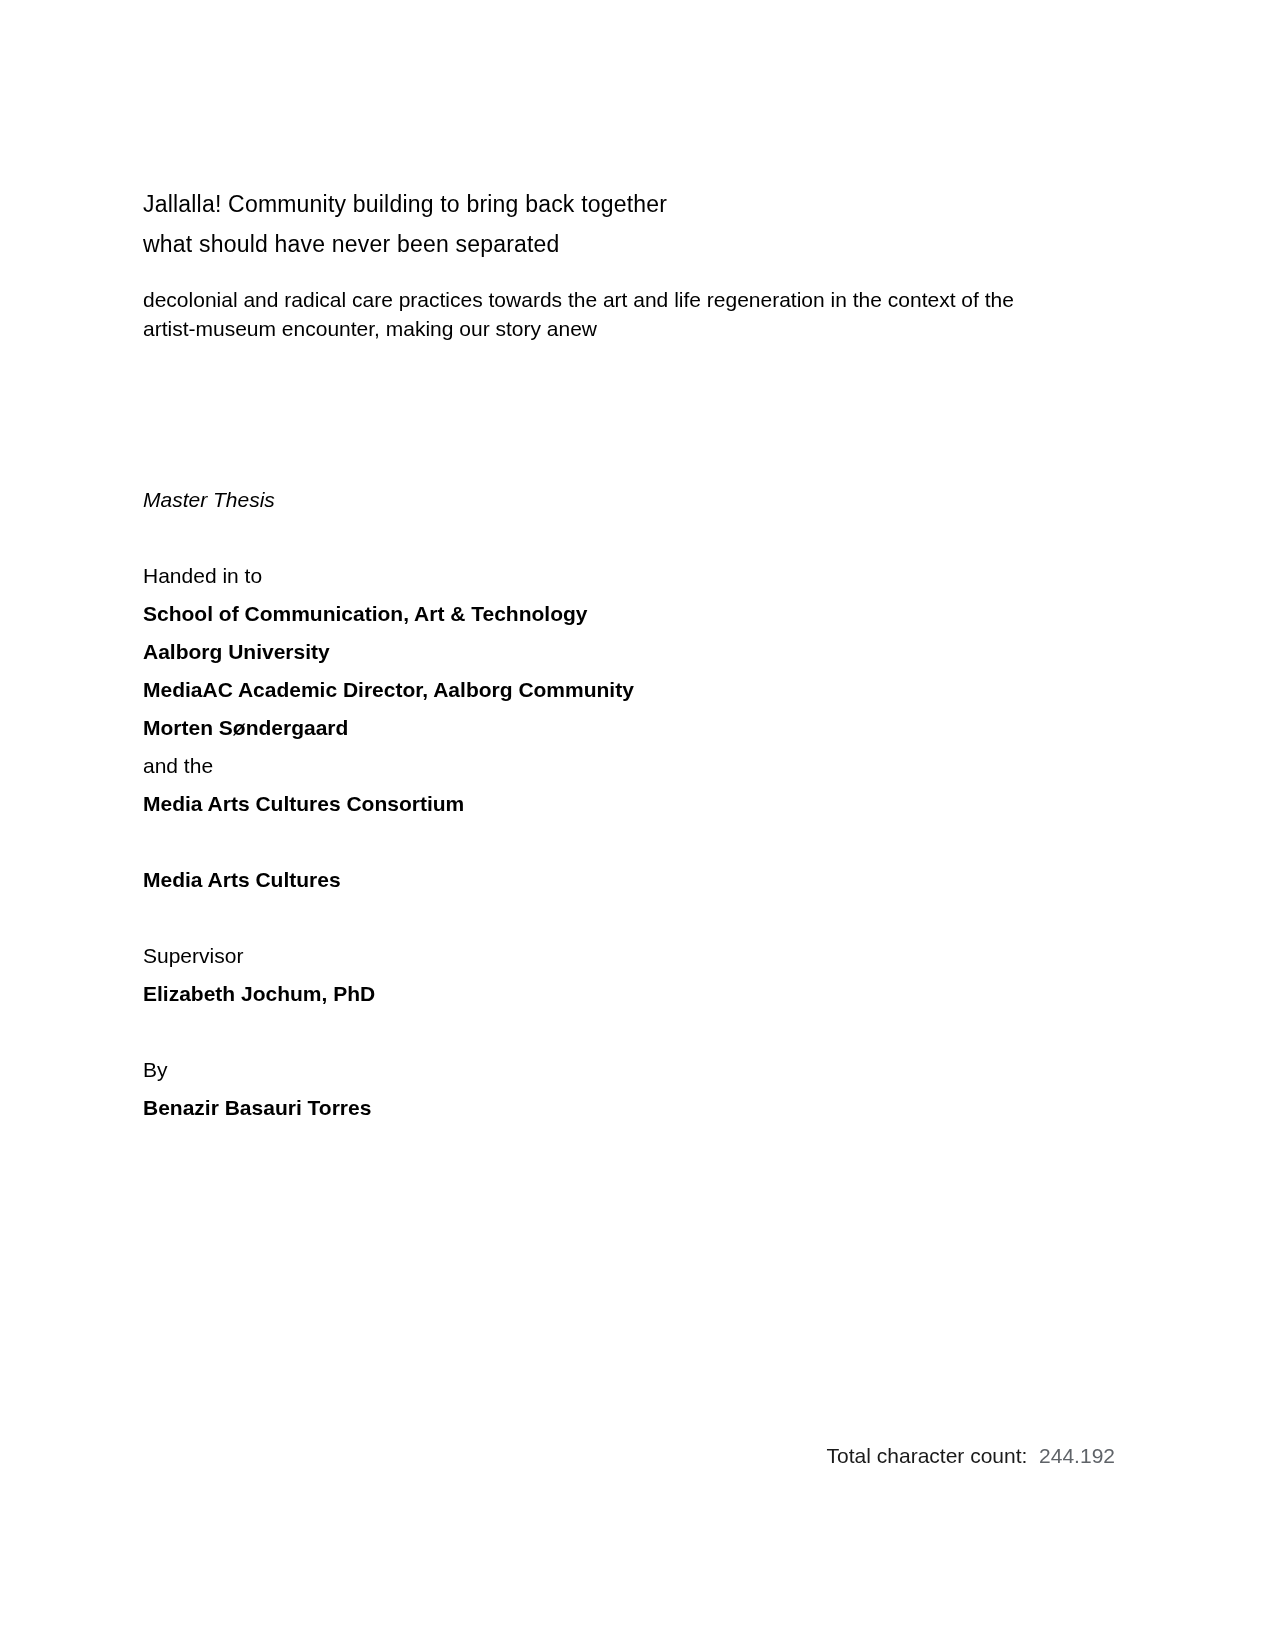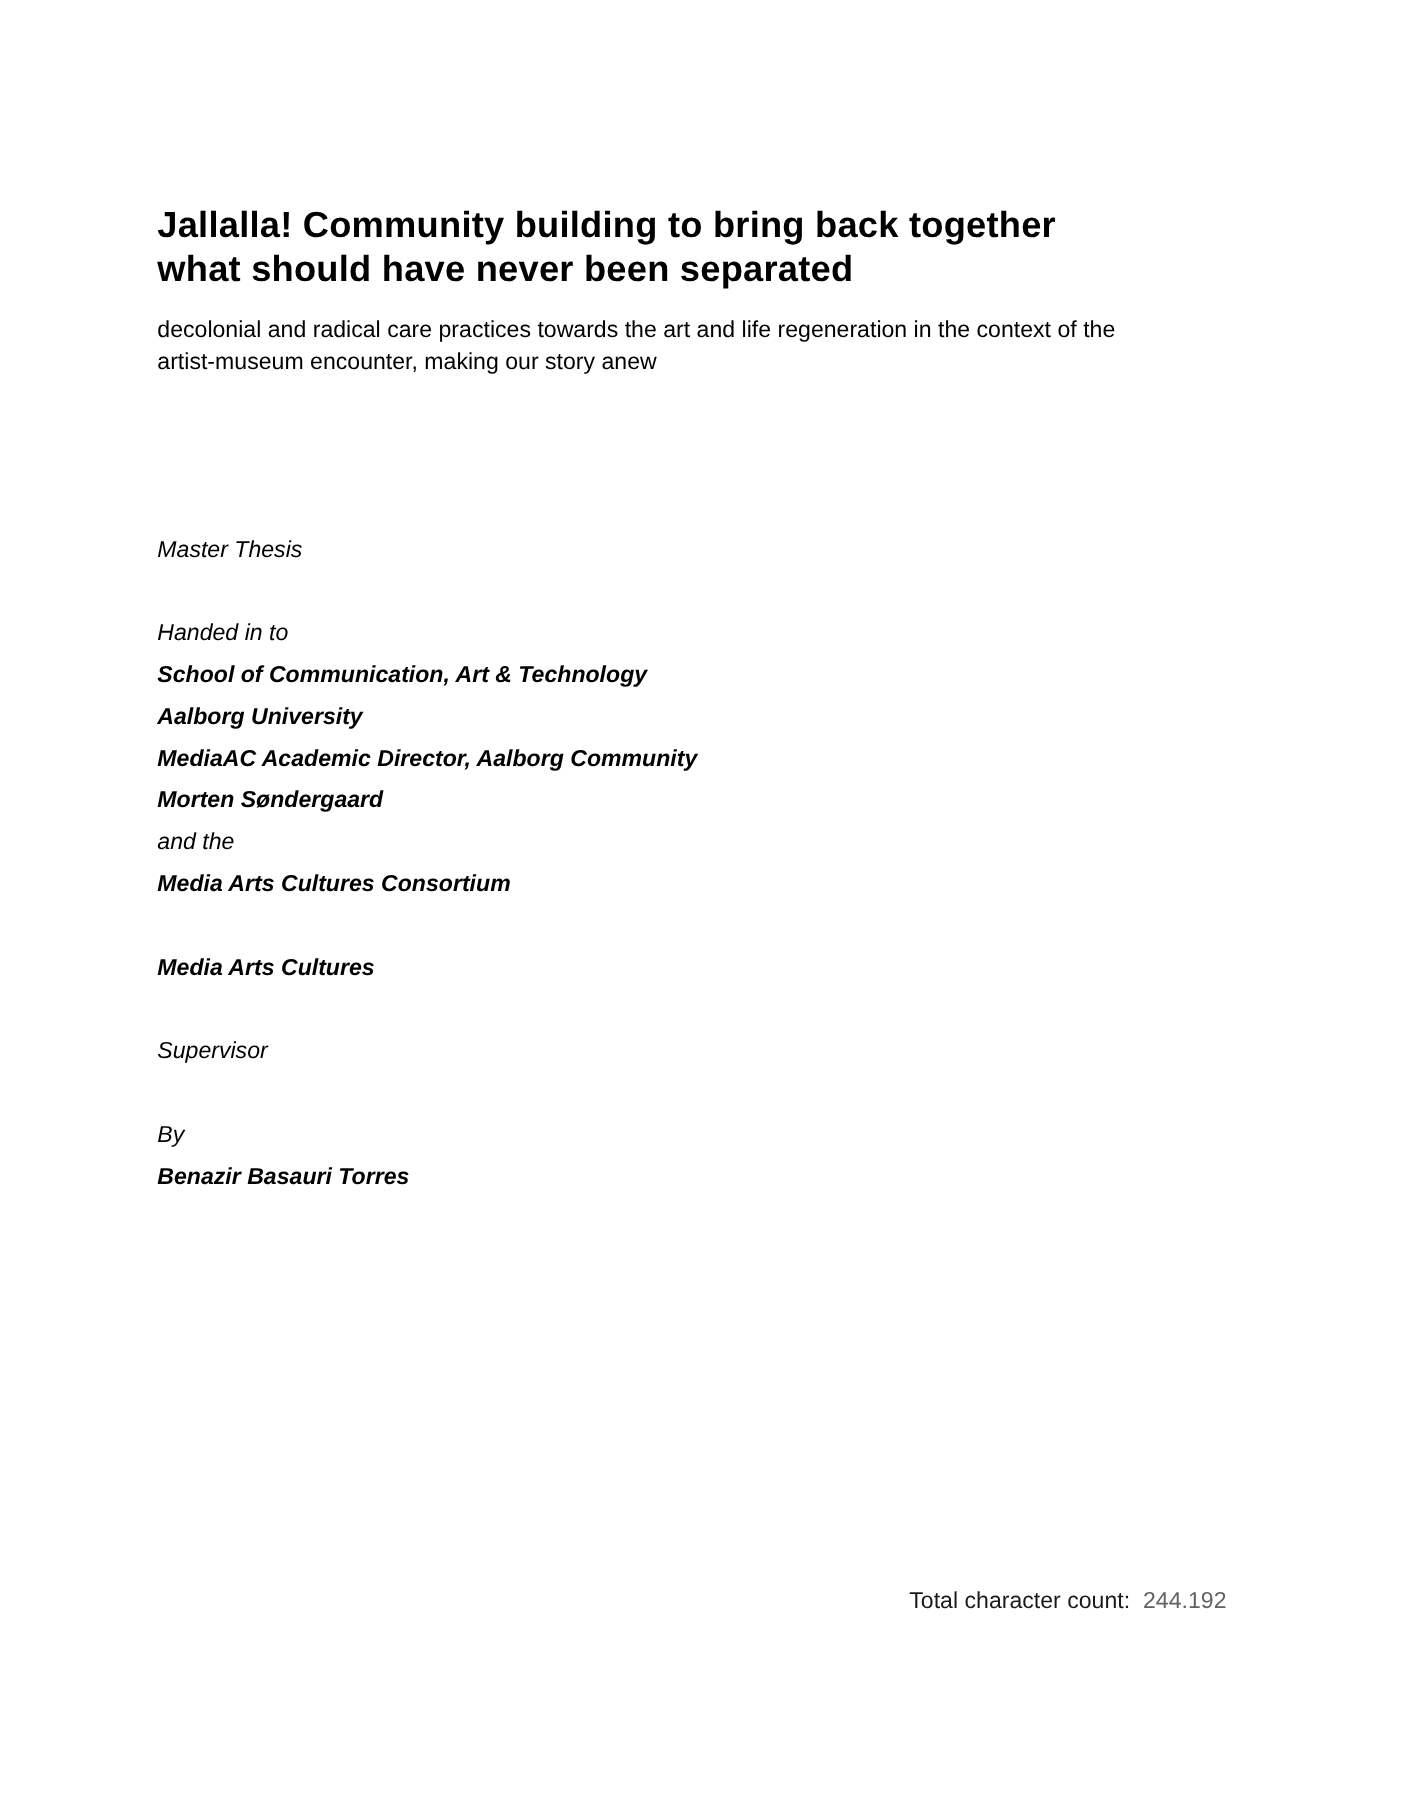--- a/index.html
+++ b/index.html
@@ -16,22 +16,22 @@
     font-family: "Liberation Sans", "DejaVu Sans", sans-serif;
     color: #000000;
     overflow: hidden;
   }
 
   .title-block {
     position: absolute;
     left: 143px;
     top: 184px;
     width: 990px;
-    font-size: 33px;
-    font-weight: 700;
+    font-size: 23px;
+    font-weight: 400;
     line-height: 40px;
     letter-spacing: 0.2px;
   }
 
   .subtitle-block {
     position: absolute;
     left: 143px;
     top: 285px;
     width: 915px;
     font-size: 21px;
@@ -44,21 +44,20 @@
     left: 143px;
     top: 481px;
     width: 900px;
     font-size: 21px;
   }
 
   .info-line {
     height: 38px;
     line-height: 38px;
     white-space: nowrap;
-    font-style: italic;
   }
 
   .info-line.bold { font-weight: 700; }
   .info-line.italic { font-style: italic; }
 
   .spacer { height: 38px; }
 
   .count-line {
     position: absolute;
     right: 160px;
@@ -102,20 +101,21 @@
     <div class="info-line">and the</div>
     <div class="info-line bold">Media Arts Cultures Consortium</div>
 
     <div class="spacer"></div>
 
     <div class="info-line bold">Media Arts Cultures</div>
 
     <div class="spacer"></div>
 
     <div class="info-line">Supervisor</div>
+    <div class="info-line bold">Elizabeth Jochum, PhD</div>
 
     <div class="spacer"></div>
 
     <div class="info-line">By</div>
     <div class="info-line bold">Benazir Basauri Torres</div>
 
   </div>
 
   <div class="count-line">
     <span class="count-label">Total character count:</span>

